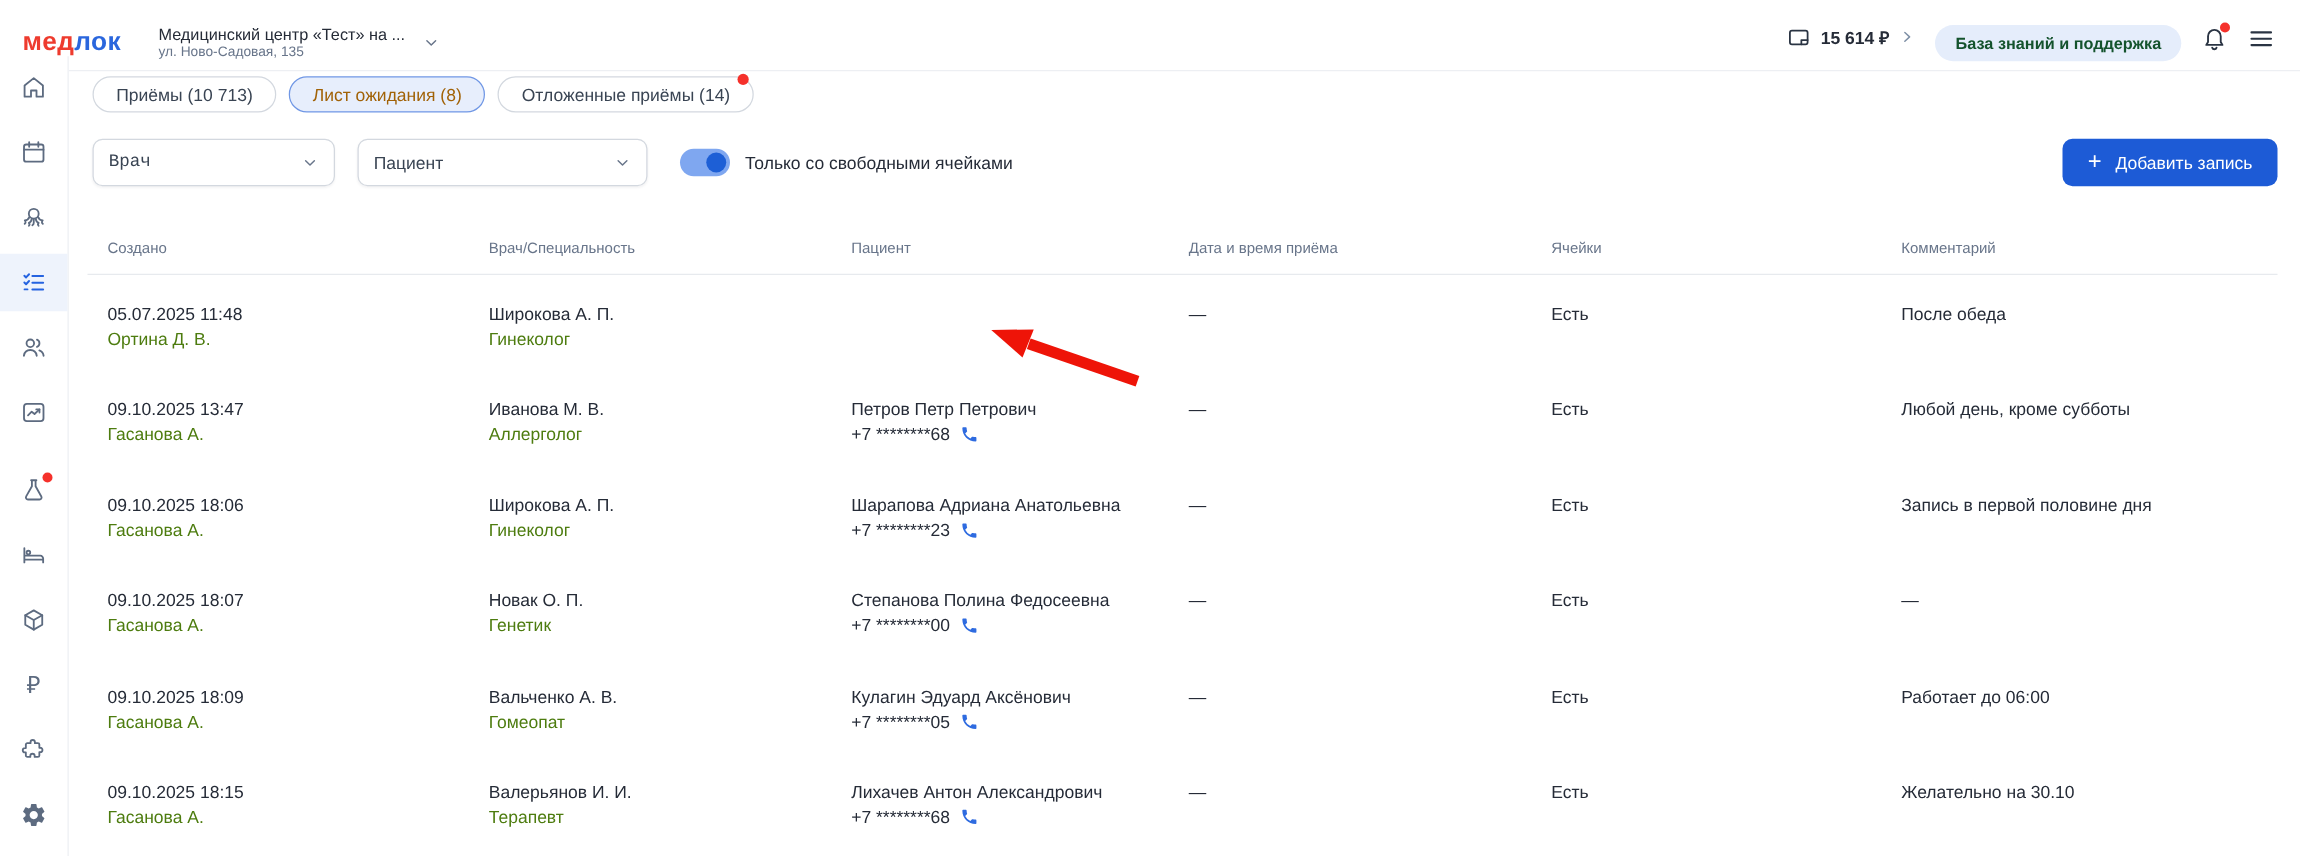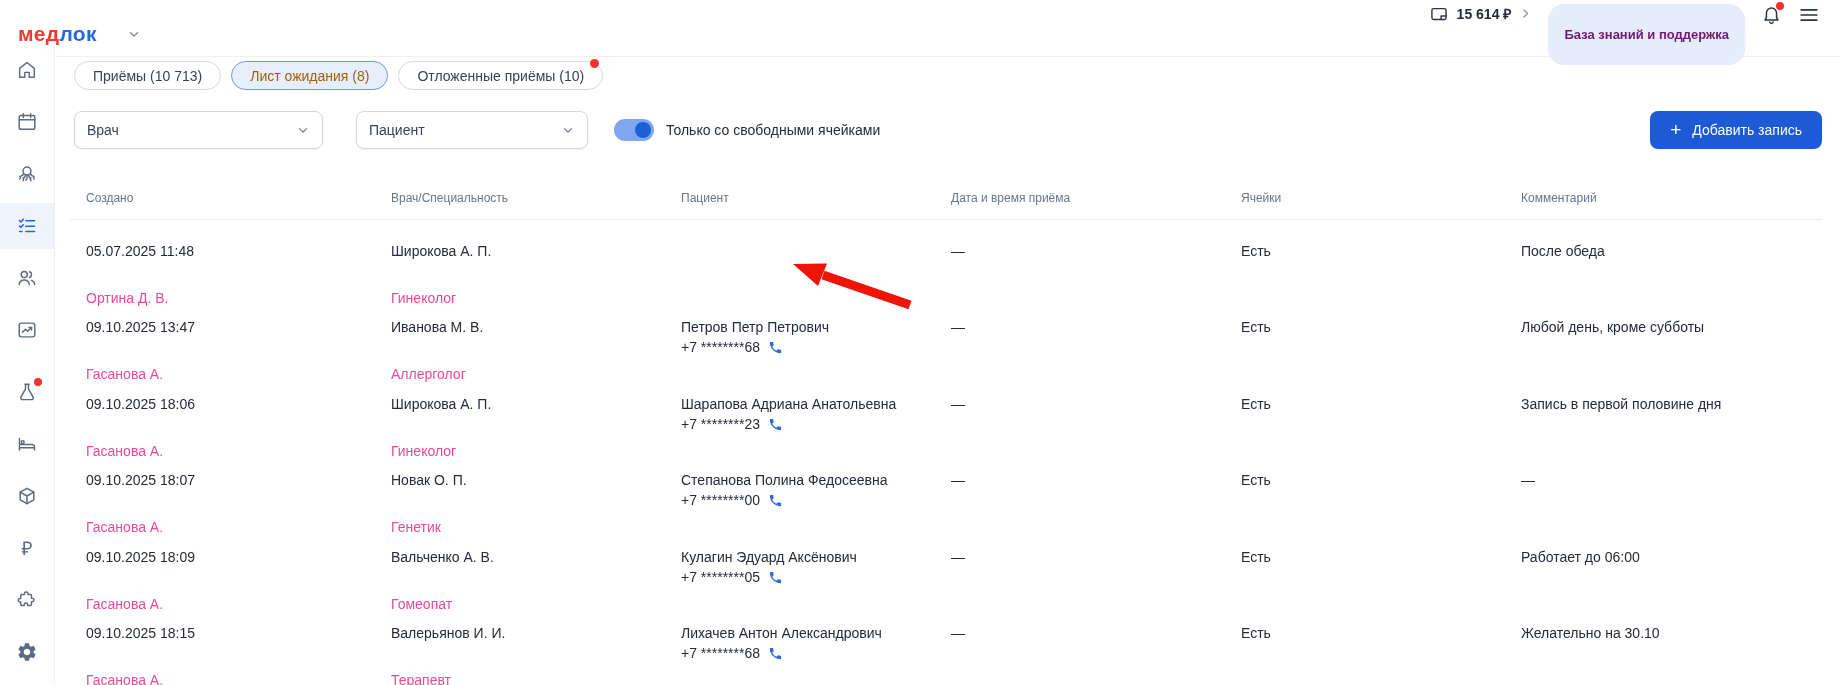--- a/index.html
+++ b/index.html
@@ -17,22 +17,22 @@
   .logo { font-size:21px; font-weight:700; letter-spacing:.3px; white-space:nowrap; }
   .logo .red  { color:#ee3b2e; }
   .logo .blue { color:#2a66dd; }
   .clinic { margin-left:30px; display:flex; align-items:center; gap:14px; cursor:pointer; }
   .clinic-name { font-size:13px; color:#252b37; line-height:16px; }
   .clinic-addr { font-size:11px; color:#68758a; line-height:13px; }
   .chev { color:#68758a; }
   .appbar-right { margin-left:auto; display:flex; align-items:flex-start; gap:16px; }
   .balance { display:flex; align-items:center; gap:8px; cursor:pointer; }
   .balance-amount { font-size:14px; font-weight:700; }
-  .pill-btn { background:#e5edfb; color:#701a75; font-size:13px; font-weight:700;
-              padding:23px 16px; border-radius:16px; border:none; cursor:pointer;
+  .pill-btn { background:#e5edfb; color:#14532d; font-size:13px; font-weight:700;
+              padding:7px 16px; border-radius:16px; border:none; cursor:pointer;
               font-family:"Liberation Sans", sans-serif; }
   .bell-wrap { position:relative; color:#2a3443; cursor:pointer; }
   .dot { background:#f5312b; border-radius:50%; }
   .bell-dot { position:absolute; top:-2px; right:-2px; width:8px; height:8px; }
   .burger { color:#2a3443; cursor:pointer; }
 
   
   .sidebar { position:absolute; left:0; top:45px; width:55px; bottom:0;
              border-right:1px solid #edeff3; background:#fff; }
   .side-item { position:absolute; left:0; width:54px; height:46px;
@@ -52,21 +52,21 @@
          font-size:14px; color:#394453; cursor:pointer; white-space:nowrap;
          font-family:"Liberation Sans", sans-serif; }
   .tab.active { background:#e7eefc; border-color:#7097e5; color:#a16207; }
   .tab-dot { position:absolute; top:-3px; right:3px; width:9px; height:9px; }
 
   .filters { position:absolute; left:19px; top:66px; display:flex; align-items:center; }
   .select { height:38px; border:1px solid #d3d8df; border-radius:8px; background:#fff;
             display:flex; align-items:center; justify-content:space-between;
             padding:0 12px; font-size:14px; color:#394453; cursor:pointer;
             box-shadow:0 1px 2px rgba(16,24,40,.05); }
-  .select-doctor  { width:249px; margin-right:33px; }
+  .select-doctor  { width:194px; margin-right:18px;font-family:Liberation Mono, monospace; }
   .select-patient { width:232px; margin-right:26px; }
   .toggle { position:relative; width:40px; height:22px; border-radius:11px;
             background:#7fa7f0; cursor:pointer; margin-right:12px; flex:none; }
   .toggle-knob { position:absolute; top:3px; right:3px; width:16px; height:16px;
                  border-radius:50%; background:#1d5fd6; }
   .toggle-label { font-size:14px; color:#252b37; }
 
   .add-btn { position:absolute; right:18px; top:66px; height:38px;
              background:#1d5bd6; color:#fff; border:none; border-radius:8px;
              display:flex; align-items:center; gap:11px; padding:0 20px;
@@ -75,33 +75,37 @@
 
   
   .thead-cell { position:absolute; top:146px; font-size:12px; color:#68758a; }
   .c1 { left:31px; }  .c2 { left:336px; } .c3 { left:626px; }
   .c4 { left:896px; } .c5 { left:1186px; } .c6 { left:1466px; }
   .thead-divider { position:absolute; left:15px; right:18px; top:174px;
                    border-top:1px solid #e7eaee; }
   .rows { position:absolute; left:0; right:0; top:175px; }
   .trow { position:absolute; left:0; right:18px; height:77px; cursor:pointer; }
   .cell { position:absolute; top:21px; font-size:14px; line-height:20px; color:#252b37; }
-  .sub { color:#ec4899;margin-top:27px; }
+  .sub { color:#4d7c0f; }
   .phone-line { display:flex; align-items:center; gap:8px; }
   .phone-icon { color:#2e6be0; cursor:pointer; }
 
   .arrow-annotation { position:absolute; left:722px; top:208px; pointer-events:none; }
 </style>
 </head>
 <body>
 
 <header class="appbar">
   <div class="logo"><span class="red">мед</span><span class="blue">лок</span></div>
 
   <div class="clinic">
+    <div>
+      <div class="clinic-name">Медицинский центр «Тест» на ...</div>
+      <div class="clinic-addr">ул. Ново-Садовая, 135</div>
+    </div>
     <span class="chev">
       <svg width="14" height="14" viewBox="0 0 24 24" fill="none" stroke="currentColor" stroke-width="2" stroke-linecap="round" stroke-linejoin="round">
           <path d="M6 9.5l6 6 6-6"></path>
         </svg>
     </span>
   </div>
 
   <div class="appbar-right">
     <div class="balance">
       <span>
@@ -213,21 +217,21 @@
       </svg>
   </div>
 </nav>
 
 <main class="content">
 
   <div class="tabs">
     <button class="tab">Приёмы (10 713)</button>
     <button class="tab active">Лист ожидания (8)</button>
     <button class="tab">
-        <span>Отложенные приёмы (10)</span>
+        <span>Отложенные приёмы (14)</span>
         <span class="dot tab-dot"></span>
       </button>
   </div>
 
   <div class="filters">
     <div class="select select-doctor">
       <span>Врач</span>
       <svg width="14" height="14" viewBox="0 0 24 24" fill="none" stroke="#68758a" stroke-width="2" stroke-linecap="round" stroke-linejoin="round">
           <path d="M6 9.5l6 6 6-6"></path>
         </svg>

